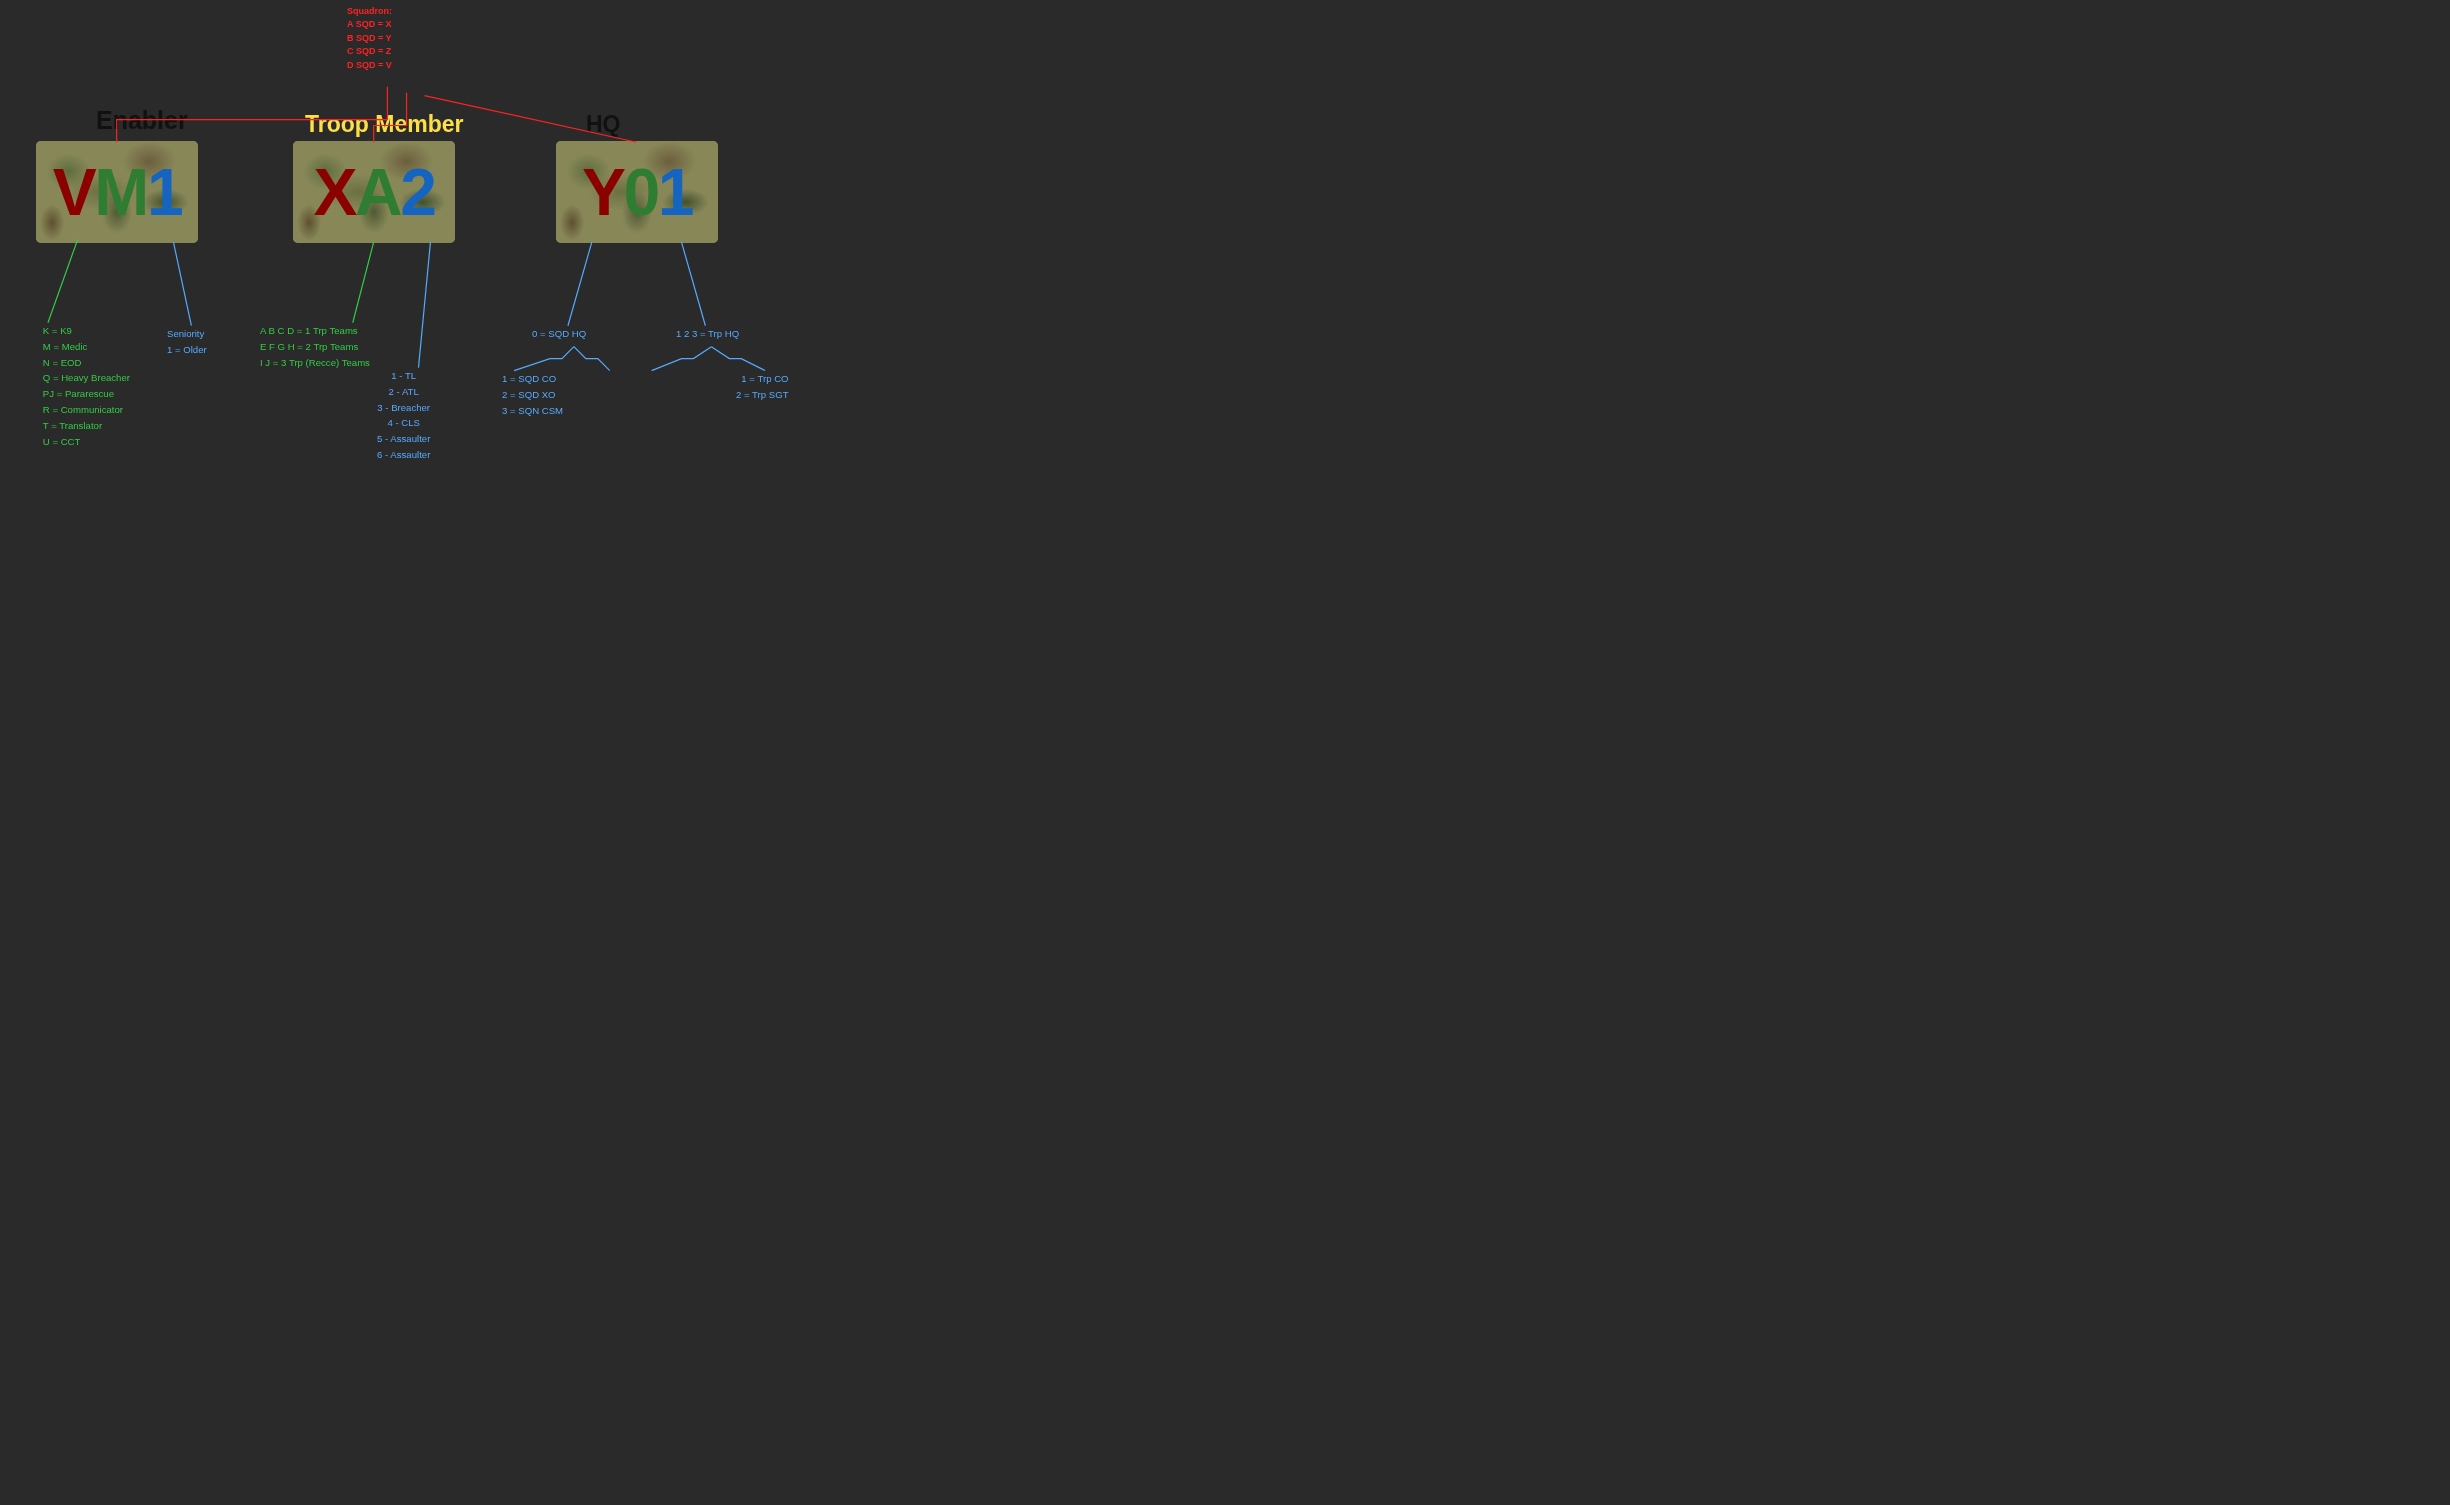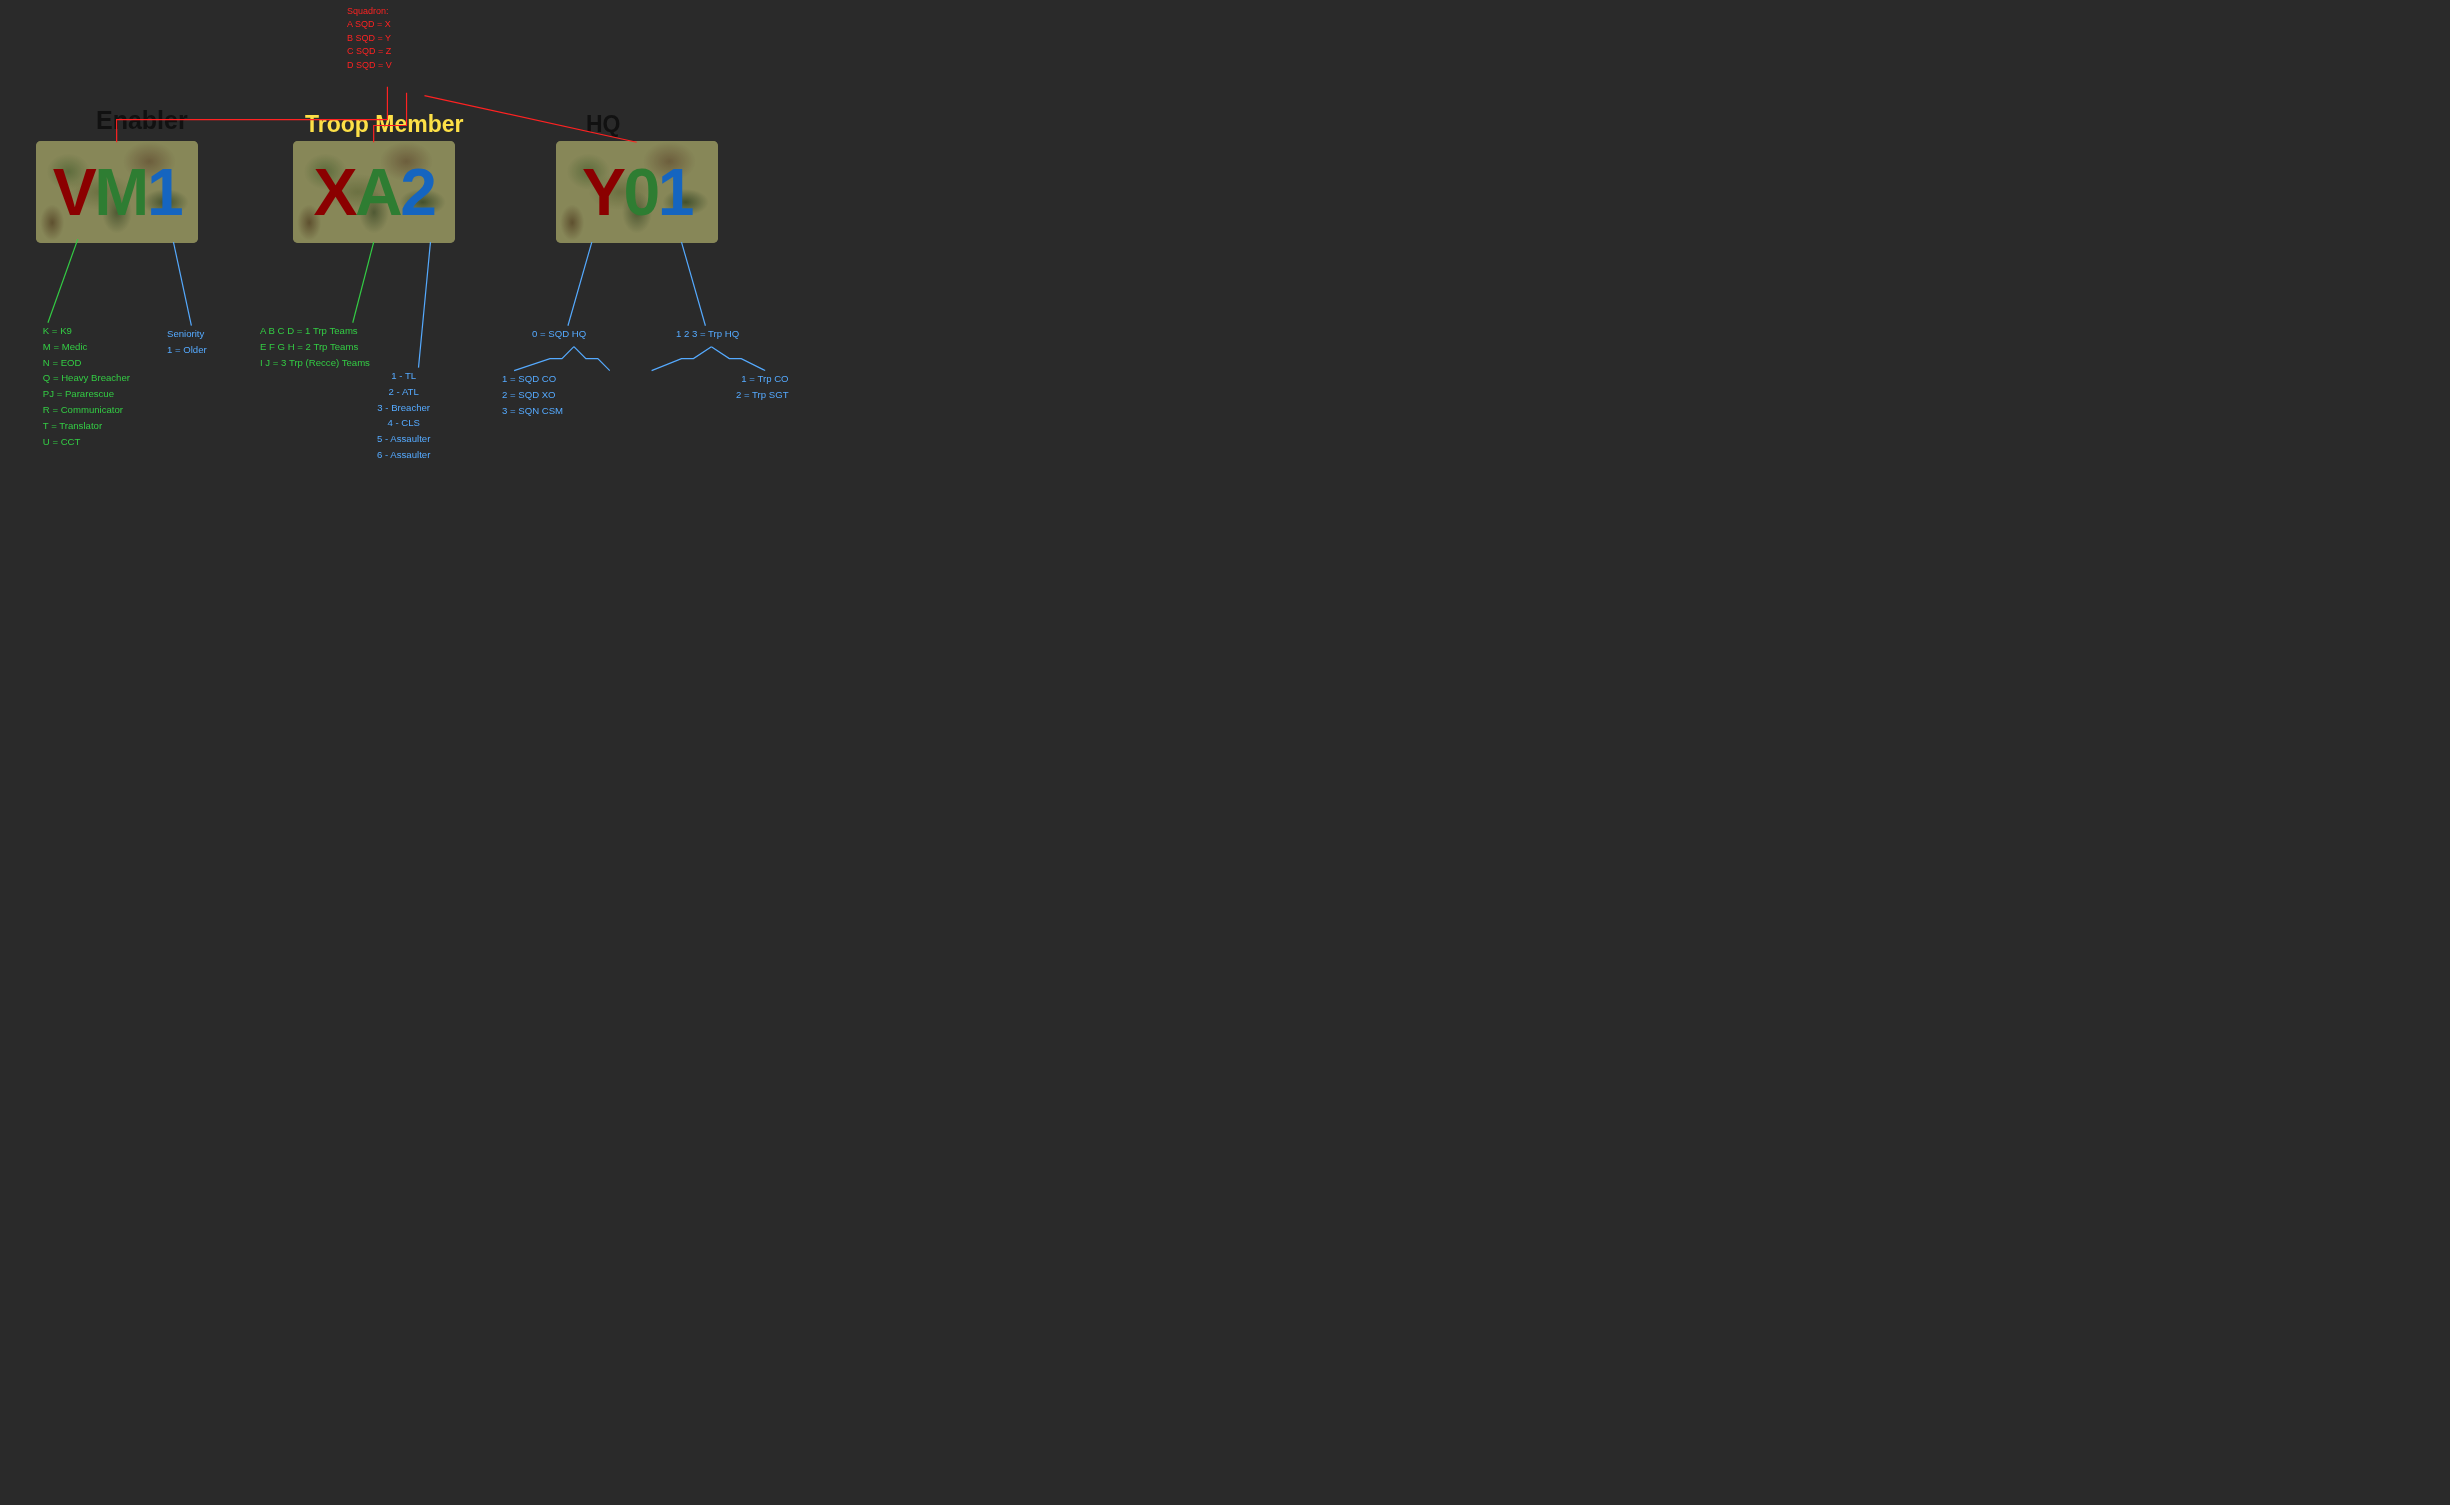--- a/index.html
+++ b/index.html
@@ -20,21 +20,21 @@
     }
 
     
     .squadron-legend {
       position: absolute;
       top: 4.8px;
       left: 347px;
       color: #ff2222;
       font-size: 9px;
       line-height: 1.5;
-      font-weight: normal;
+      font-weight: bold;
     }
 
     
     .label-enabler {
       position: absolute;
       top: 106px;
       left: 72px;
       font-size: 25px;
       font-weight: bold;
       color: #111;

